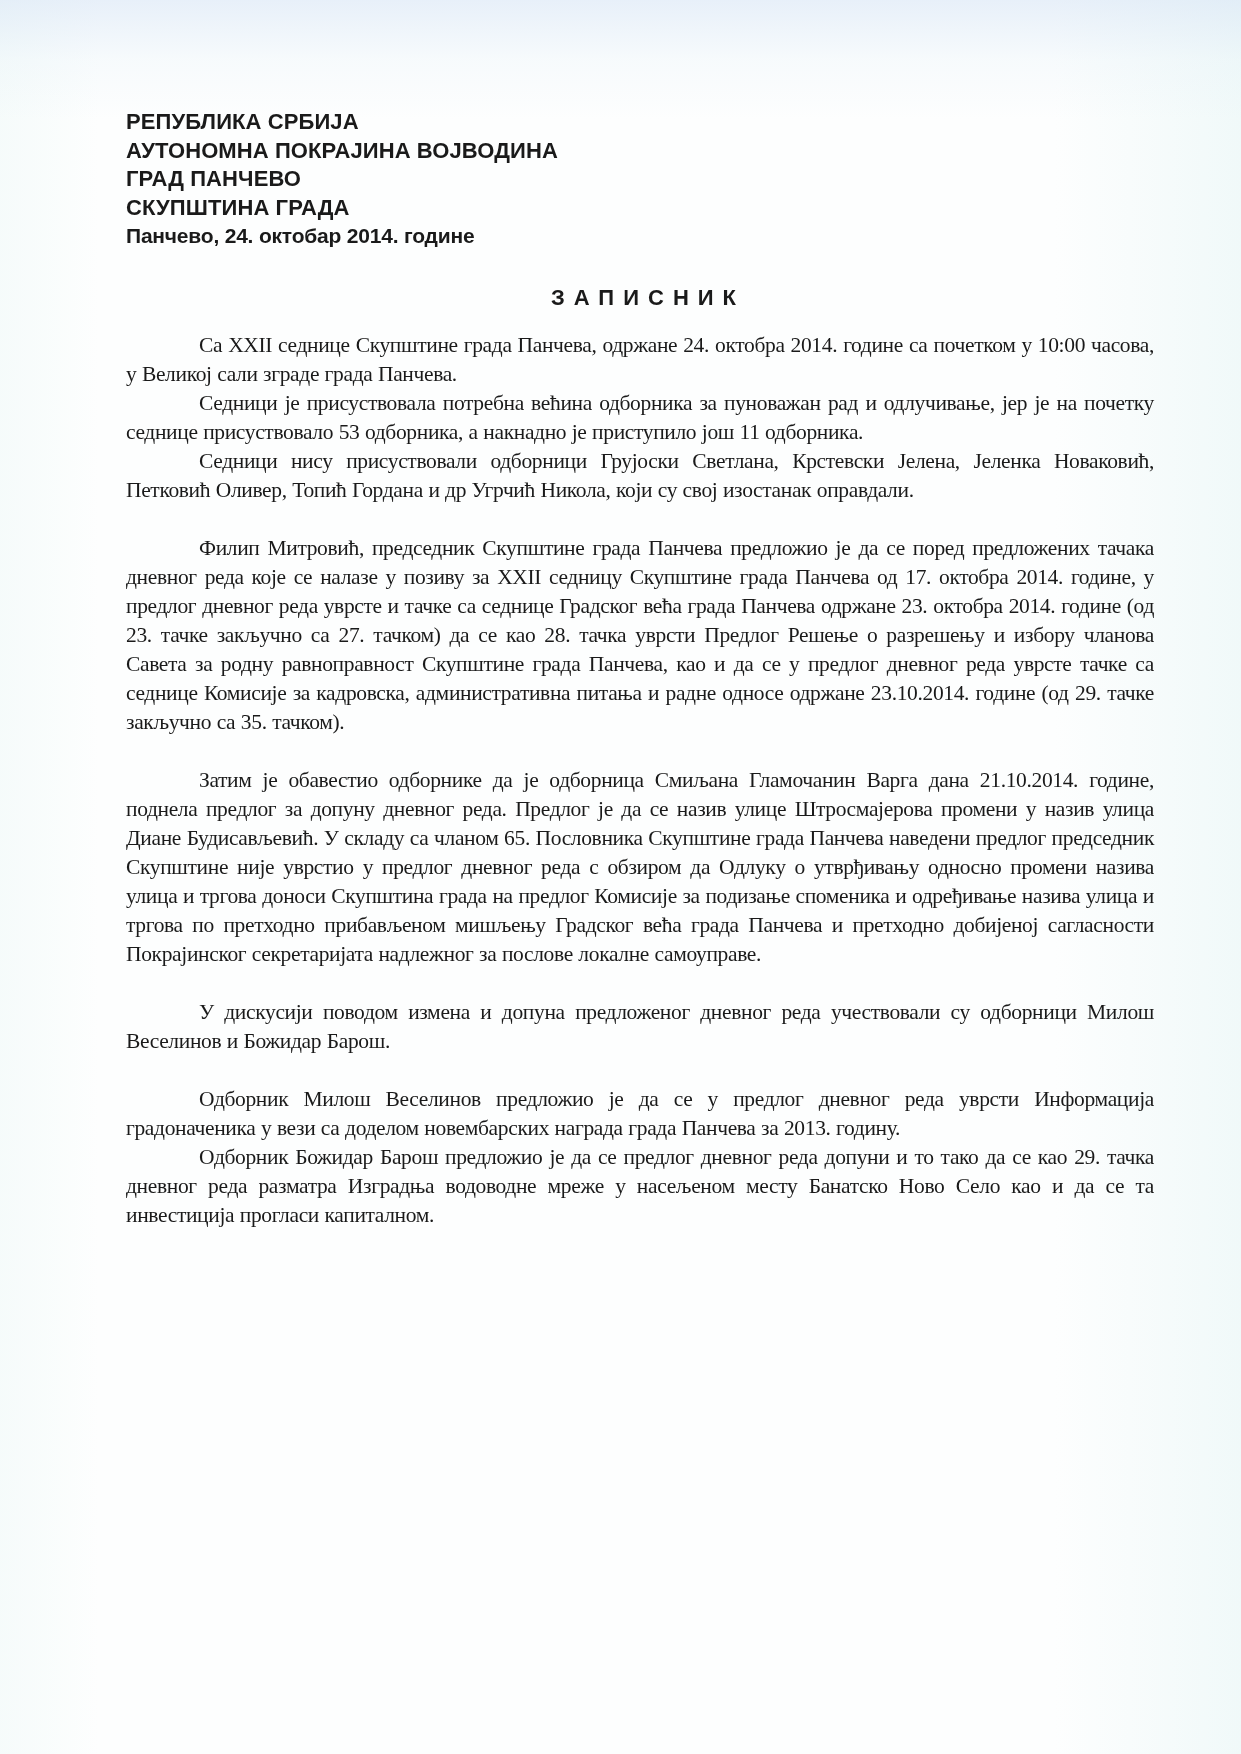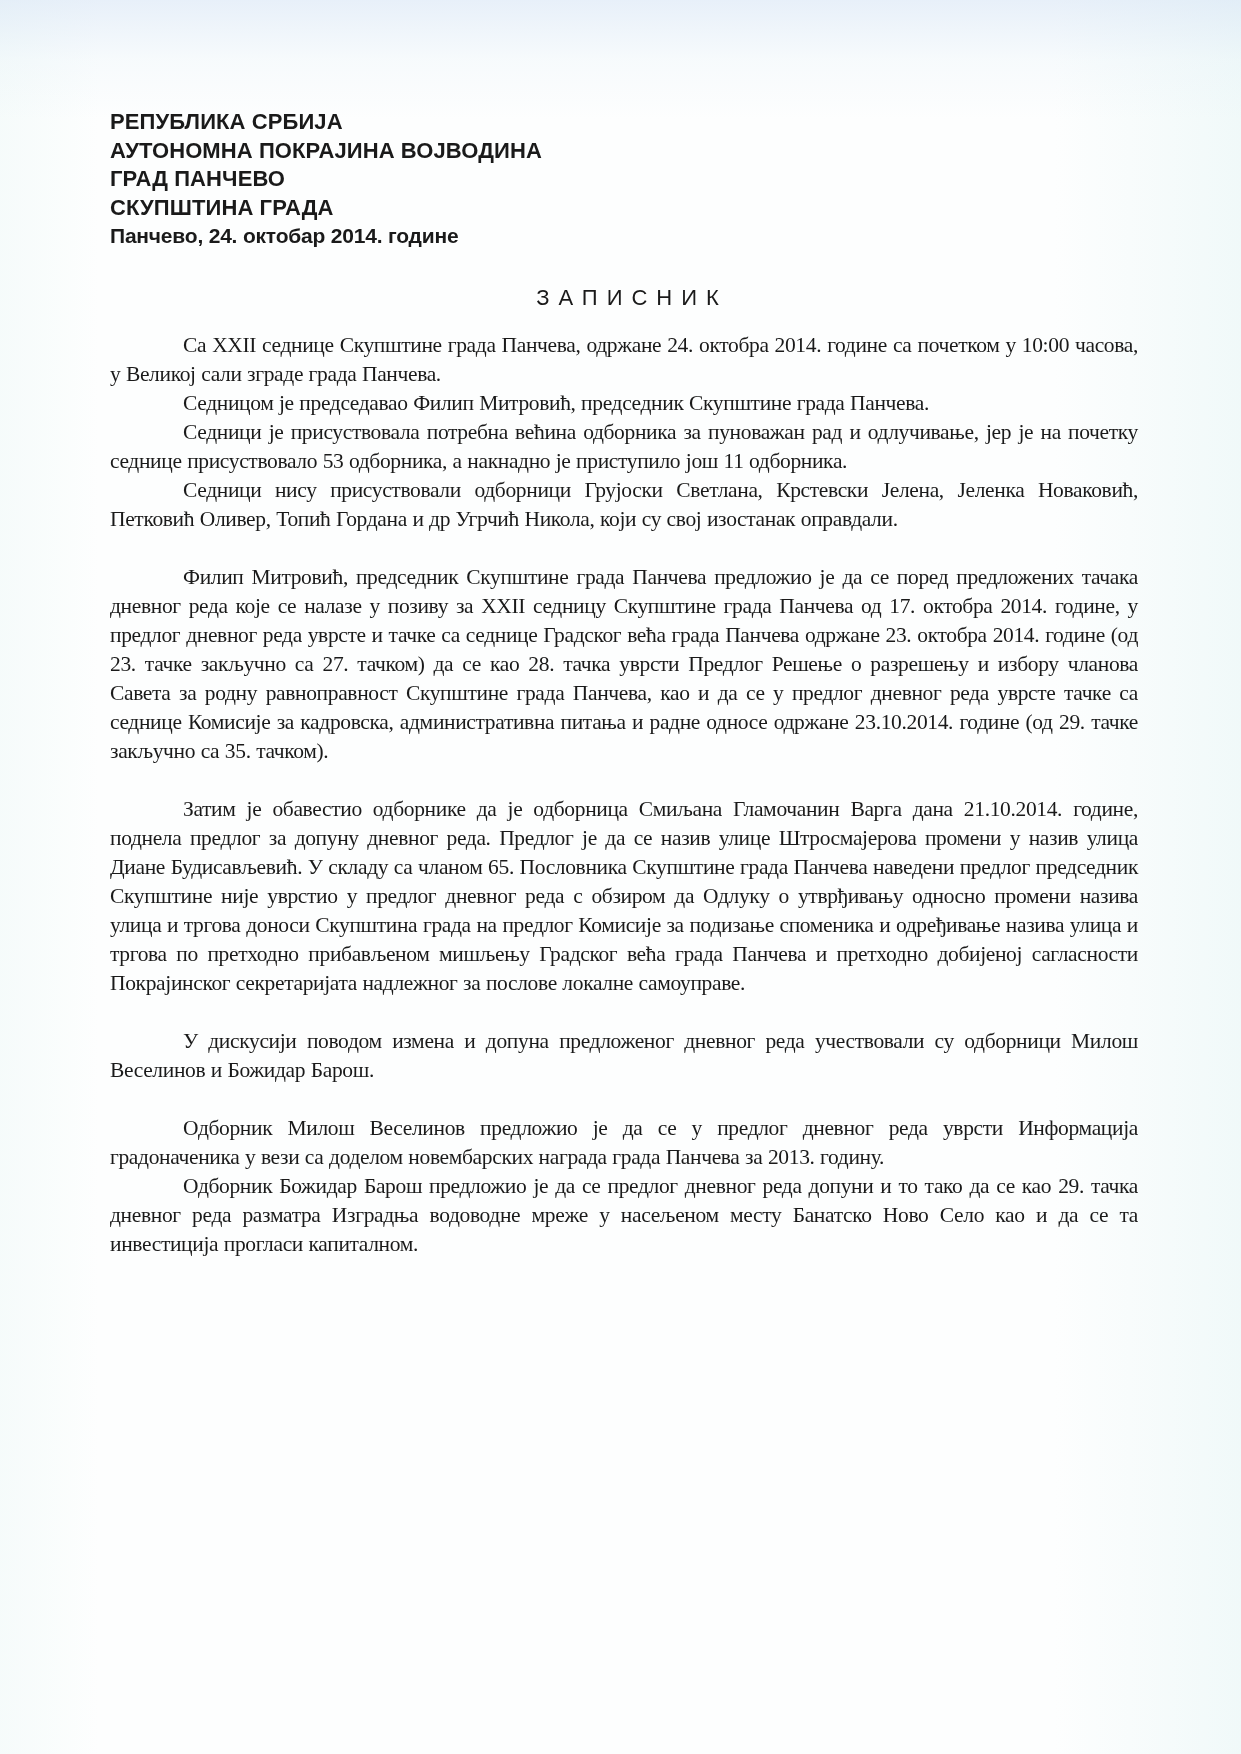--- a/index.html
+++ b/index.html
@@ -19,40 +19,40 @@
     position: absolute;
     inset: 0;
     pointer-events: none;
     background:
       linear-gradient(180deg, rgba(214,228,245,0.55) 0px, rgba(228,240,248,0.25) 60px, rgba(255,255,255,0) 120px),
       linear-gradient(90deg, rgba(255,255,255,0) 85%, rgba(225,243,243,0.45) 100%),
       linear-gradient(90deg, rgba(232,246,244,0.35) 0%, rgba(255,255,255,0) 8%);
   }
   .page {
     position: absolute;
-    left: 110px;
+    left: 126px;
     top: 108px;
     width: 1028px;
   }
   .header {
     font-weight: bold;
     font-size: 22px;
     line-height: 28.5px;
     letter-spacing: 0.1px;
   }
   .header .line { display: block; white-space: nowrap; }
   .header .date-line {
     display: block;
     font-size: 21px;
     letter-spacing: -0.2px;
   }
   .title {
     margin-top: 32px;
     text-align: center;
-    font-weight: normal;
+    font-weight: bold;
     font-size: 22px;
     letter-spacing: 9px;
     padding-left: 16px;
     height: 30px;
     line-height: 30px;
   }
   .body {
     margin-top: 18px;
     font-size: 21.5px;
     line-height: 29px;
@@ -78,21 +78,20 @@
     <span class="line">АУТОНОМНА ПОКРАЈИНА ВОЈВОДИНА</span>
     <span class="line">ГРАД ПАНЧЕВО</span>
     <span class="line">СКУПШТИНА ГРАДА</span>
     <span class="date-line">Панчево, 24. октобар 2014. године</span>
   </div>
 
   <div class="title">ЗАПИСНИК</div>
 
   <div class="body">
     <p>Са XXII седнице Скупштине града Панчева, одржане 24. октобра 2014. године са почетком у 10:00  часова, у Великој сали зграде града Панчева.</p>
-    <p>Седницом је председавао Филип Митровић, председник Скупштине града Панчева.</p>
     <p>Седници је присуствовала потребна већина одборника за пуноважан рад и одлучивање, јер је на почетку седнице присуствовало 53 одборника, а накнадно је приступило још 11 одборника.</p>
     <p>Седници нису присуствовали одборници Грујоски Светлана, Крстевски Јелена, Јеленка Новаковић, Петковић Оливер, Топић Гордана и др Угрчић Никола, који су свој изостанак оправдали.</p>
     <p class="gap">Филип Митровић, председник Скупштине града Панчева  предложио је да се поред предложених тачака дневног реда које се налазе у позиву за XXII седницу Скупштине града Панчева од 17. октобра 2014. године, у предлог дневног реда уврсте и тачке са седнице Градског већа града Панчева одржане 23. октобра 2014. године (од 23. тачке закључно са 27. тачком) да се као 28. тачка уврсти Предлог Решење о разрешењу и избору чланова Савета за родну равноправност Скупштине града Панчева, као и да се у предлог дневног реда уврсте тачке са седнице Комисије за кадровска, административна питања и радне односе одржане 23.10.2014. године (од 29. тачке закључно са 35. тачком).</p>
     <p class="gap">Затим је обавестио одборнике да је одборница Смиљана Гламочанин Варга дана 21.10.2014. године, поднела предлог за допуну дневног реда. Предлог је да се назив улице Штросмајерова промени у назив улица Диане Будисављевић. У складу са чланом 65. Пословника Скупштине града Панчева наведени предлог председник Скупштине није уврстио у предлог дневног реда с обзиром да Одлуку о утврђивању односно промени назива улица и тргова доноси Скупштина града на предлог Комисије за подизање споменика и одређивање назива улица и тргова по претходно прибављеном мишљењу Градског већа града Панчева и претходно добијеној сагласности Покрајинског секретаријата надлежног за послове локалне самоуправе.</p>
     <p class="gap">У дискусији поводом измена и допуна предложеног дневног реда учествовали су одборници Милош Веселинов и Божидар Барош.</p>
     <p class="gap">Одборник Милош Веселинов предложио је да се у предлог дневног реда уврсти Информација градоначеника у вези са доделом новембарских награда града Панчева за 2013. годину.</p>
     <p>Одборник Божидар Барош предложио је да се предлог дневног реда допуни и то тако да се као 29. тачка дневног реда разматра Изградња водоводне мреже у насељеном месту Банатско Ново Село као и да се та инвестиција прогласи капиталном.</p>
   </div>
 </div>
 

